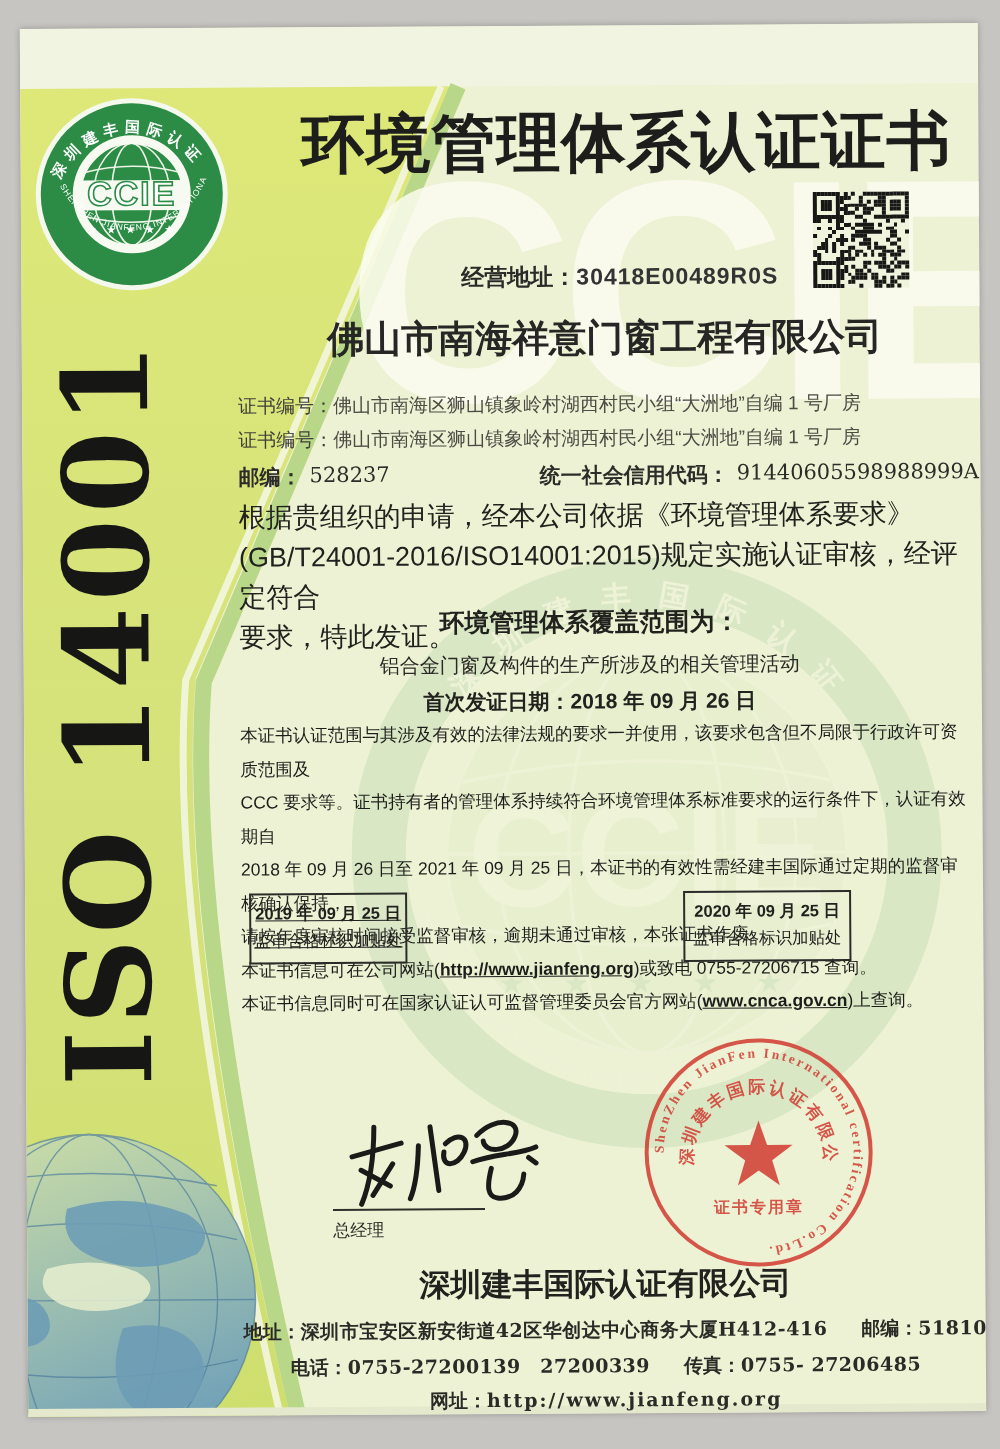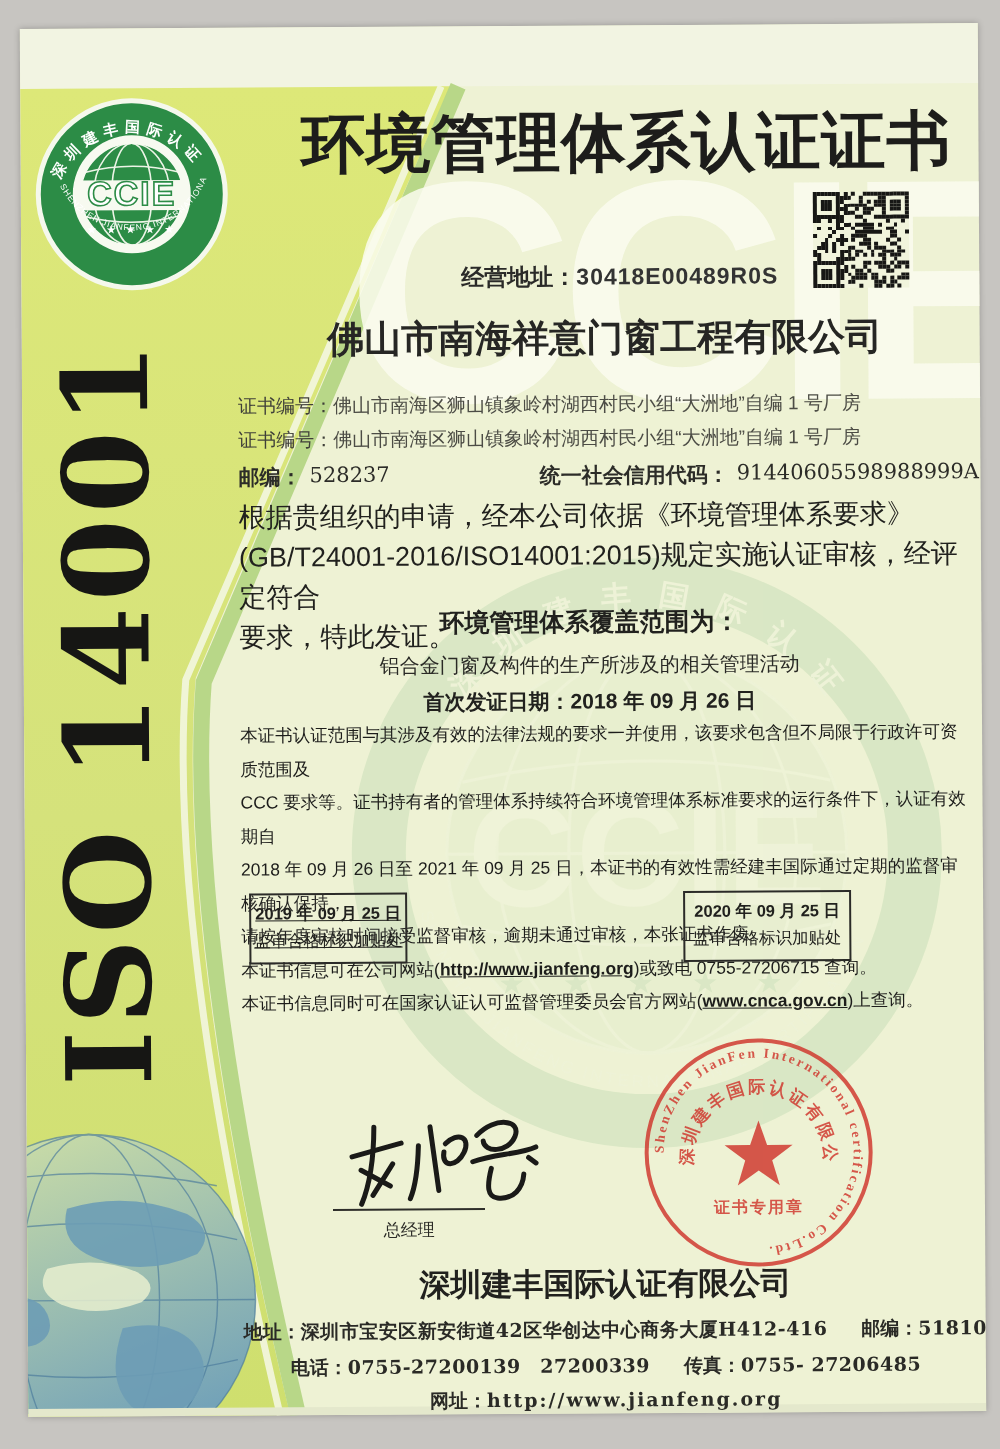--- a/index.html
+++ b/index.html
@@ -87,21 +87,21 @@
   .audit-box{
     position:absolute;top:866px;height:62px;border:2px solid #2b2b28;
     text-align:center;font-size:16.5px;line-height:27px;color:#21211e;
     padding-top:5px;background:rgba(255,255,255,.04);
   }
   .audit-box .date{font-weight:bold;}
   .box-1{left:224px;width:154px;text-decoration:underline;}
   .box-2{left:658px;width:164px;}
   .sig-svg{position:absolute;left:296px;top:1076px;}
   .sig-line{position:absolute;left:306px;top:1182px;width:152px;border-top:2px solid #2e2e2a;}
-  .sig-role{position:absolute;left:306px;top:1192px;width:152px;text-align:center;font-size:17px;color:#2a2a26;}
+  .sig-role{position:absolute;left:306px;top:1192px;width:152px;font-size:17px;color:#2a2a26;}
   .stamp{position:absolute;left:614px;top:1010px;opacity:.93;}
   .issuer-name{
     position:absolute;left:216px;top:1238px;width:724px;text-align:center;
     font-size:31px;font-weight:bold;color:#21211e;white-space:nowrap;
   }
   .issuer-line{
     position:absolute;left:216px;width:724px;text-align:center;
     font-size:19px;color:#2a2a26;white-space:nowrap;
   }
   .issuer-line .label{font-weight:bold;margin-top:16px;}

